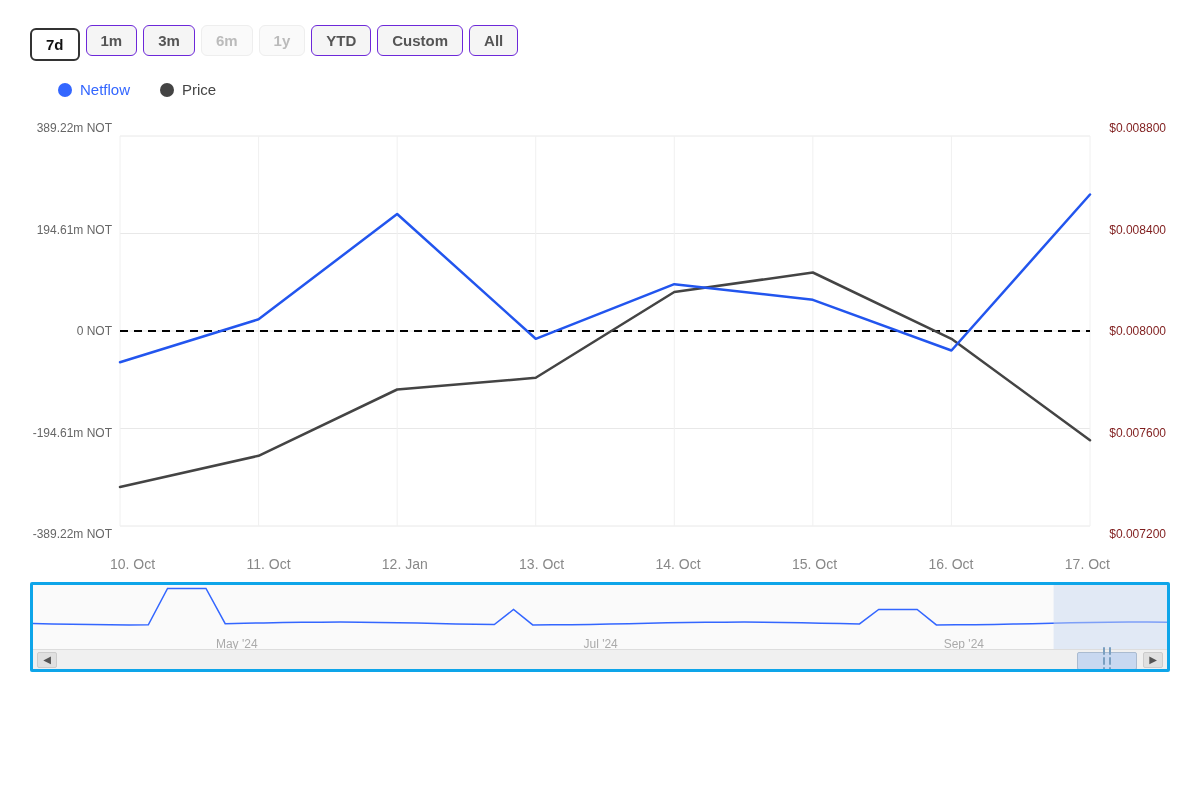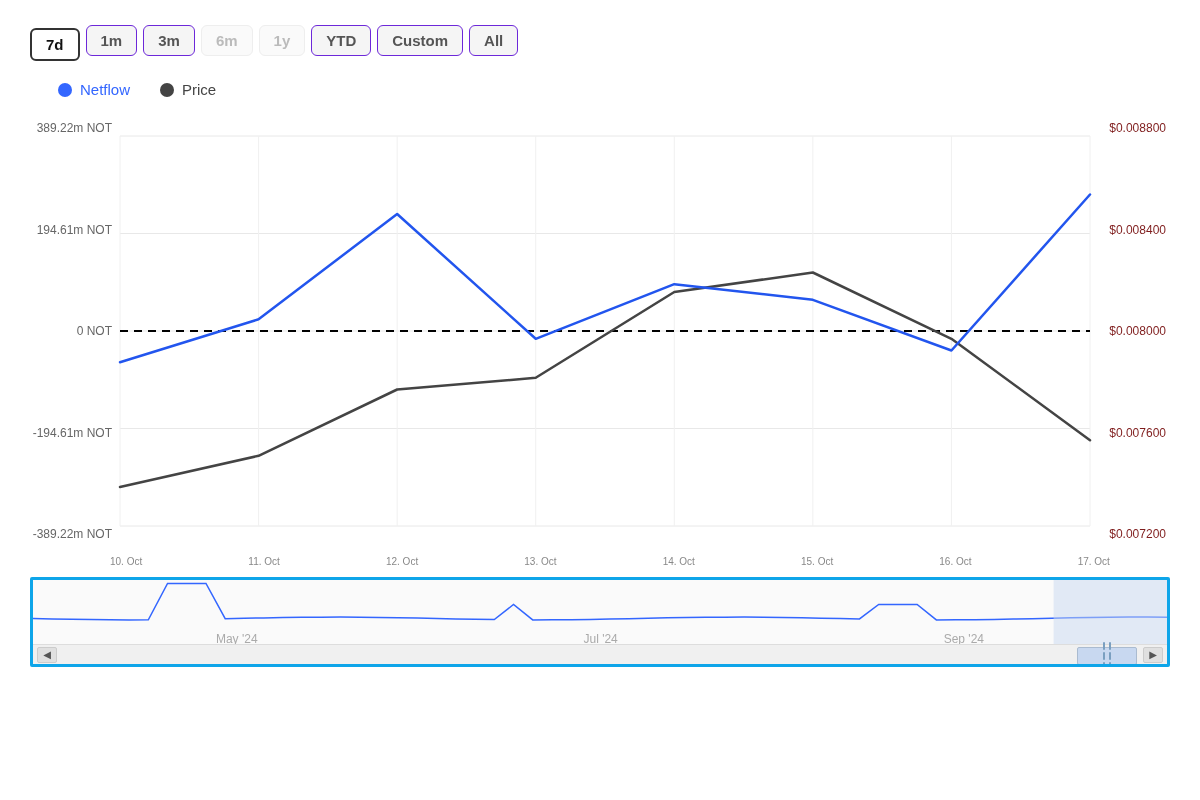--- a/index.html
+++ b/index.html
@@ -90,21 +90,21 @@
       color: #555;
       pointer-events: none;
       white-space: nowrap;
       user-select: none;
     }
     
     .x-axis {
       display: flex;
       justify-content: space-between;
       padding: 4px 60px 0 80px;
-      font-size: 10px;
+      font-size: 14px;
       color: #888;
       margin-bottom: 10px;
     }
     
     .mini-chart-container {
       position: relative;
       width: 100%;
       height: 90px;
       border: 3px solid #0ea5e9;
       border-radius: 2px;
@@ -284,21 +284,21 @@
         <line x1="1060" x2="1060" y1="20" y2="410" stroke="#f0f0f0" stroke-width="1"></line>
         <line x1="90" x2="1060" y1="215" y2="215" stroke="#000" stroke-width="2" stroke-dasharray="8,6"></line>
         <polyline points="90,371 228.57142857142856,339.79999999999995 367.1428571428571,273.5 505.71428571428567,261.8 644.2857142857142,176 782.8571428571429,156.5 921.4285714285713,222.8 1060,324.2" fill="none" stroke="#444" stroke-width="2.5" stroke-linejoin="round" stroke-linecap="round"></polyline>
         <polyline points="90,246.2 228.57142857142856,203.29999999999998 367.1428571428571,98 505.71428571428567,222.8 644.2857142857142,168.2 782.8571428571429,183.79999999999998 921.4285714285713,234.50000000000003 1060,78.5" fill="none" stroke="#2255ee" stroke-width="2.5" stroke-linejoin="round" stroke-linecap="round"></polyline>
       </svg>
   </div>
 
   <div class="x-axis" id="x-axis">
   <span>10. Oct</span>
       <span>11. Oct</span>
-      <span>12. Oct</span>
+      <span>12. Jan</span>
       <span>13. Oct</span>
       <span>14. Oct</span>
       <span>15. Oct</span>
       <span>16. Oct</span>
       <span>17. Oct</span>
     </div>
 
   <div class="mini-chart-container">
     <svg class="mini-chart-svg" id="mini-svg" viewBox="0 0 1140 70" preserveAspectRatio="none">
     <rect width="1140" height="70" fill="#fafafa"></rect>

